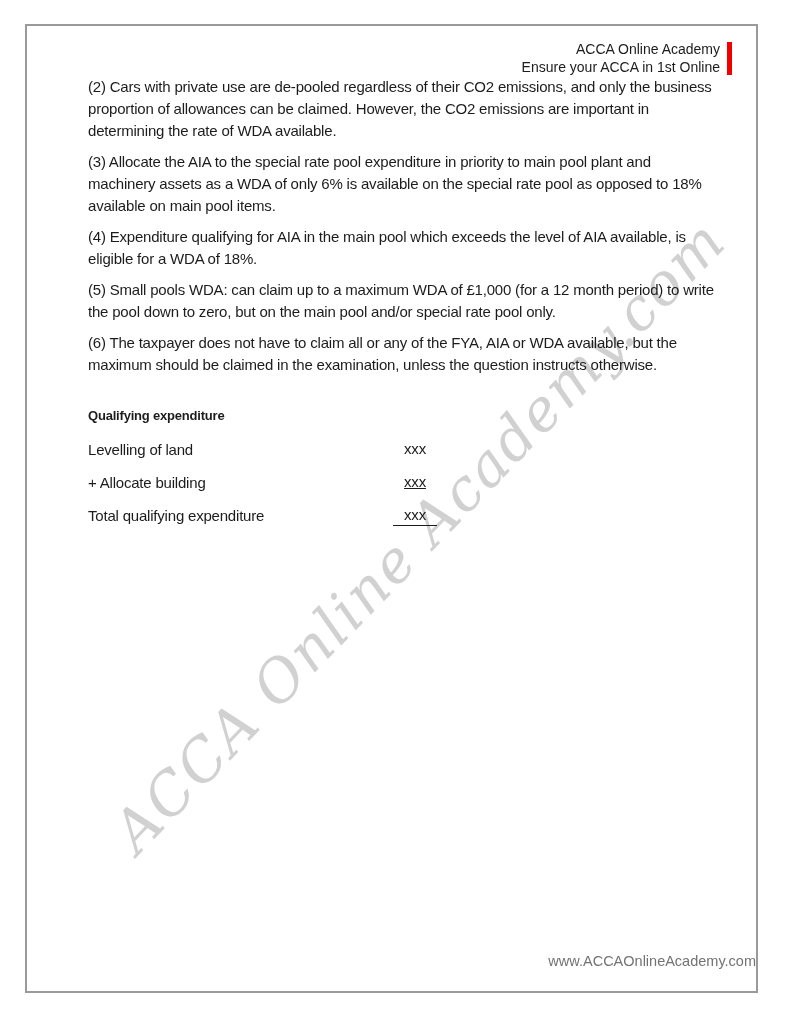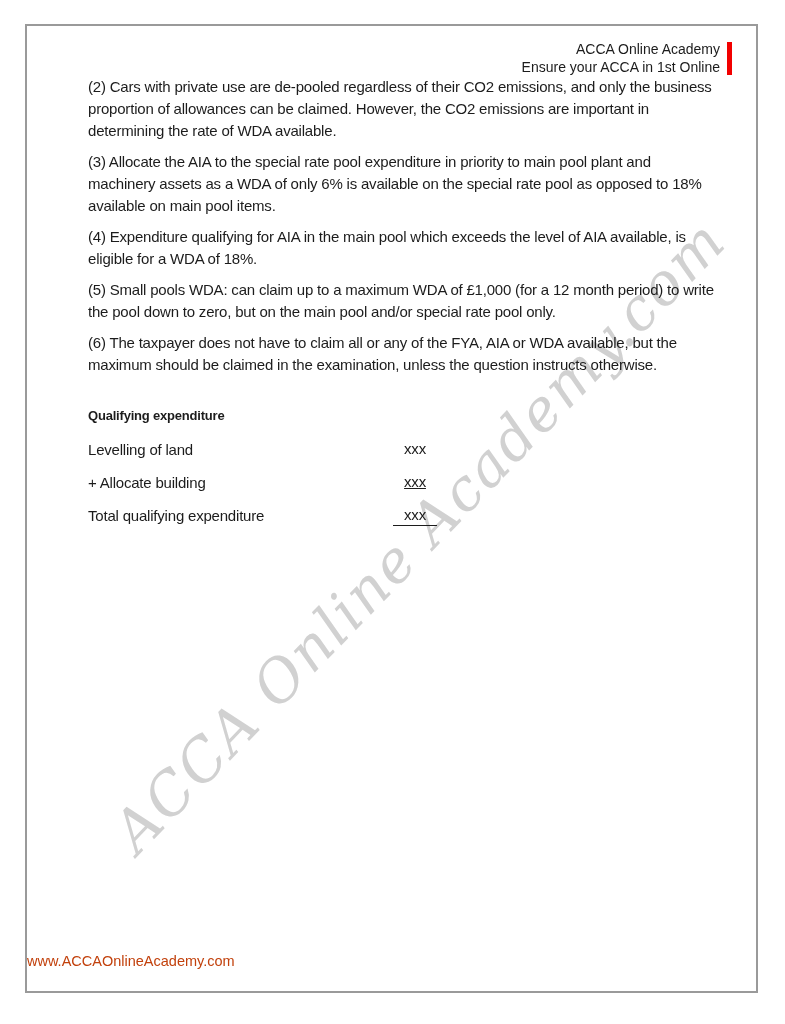--- a/index.html
+++ b/index.html
@@ -94,23 +94,23 @@
   .u-total {
     display: inline-block;
     padding: 0 11px;
     border-bottom: 1.5px solid #1c1c1c;
   }
   
   .footer {
     position: absolute;
     left: 0; bottom: 22px;
     width: 100%;
-    text-align: left;
+    text-align: right;
     font-size: 14.5px;
-    color: #c2410c;
+    color: #737373;
     z-index: 1;
   }
 </style>
 </head>
 <body>
 
 <div class="page">
 
   <div class="watermark">ACCA Online Academy.com</div>
 

